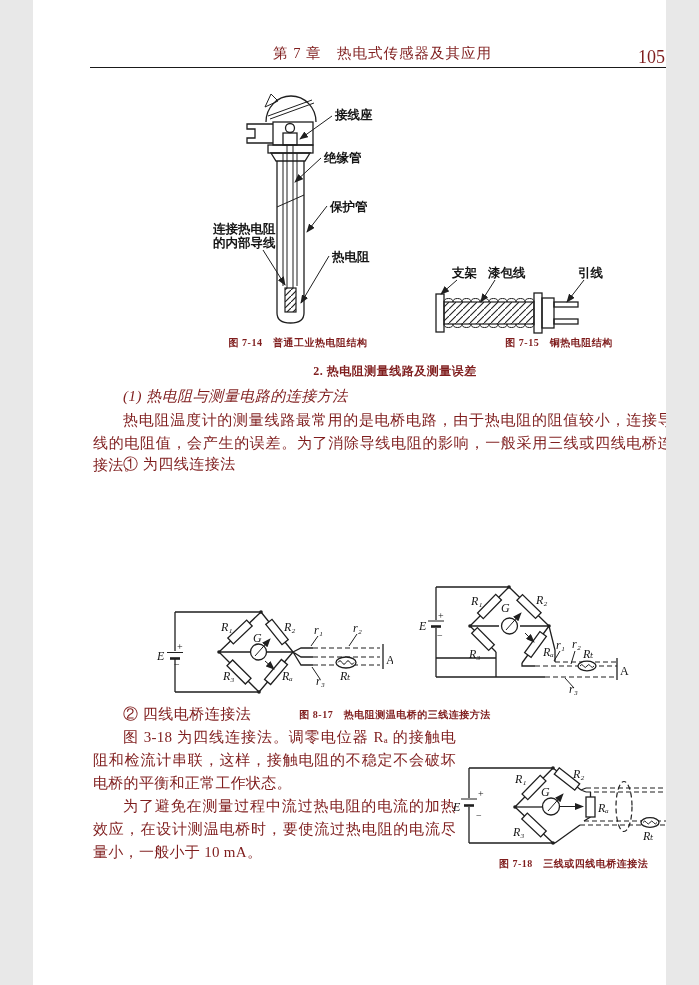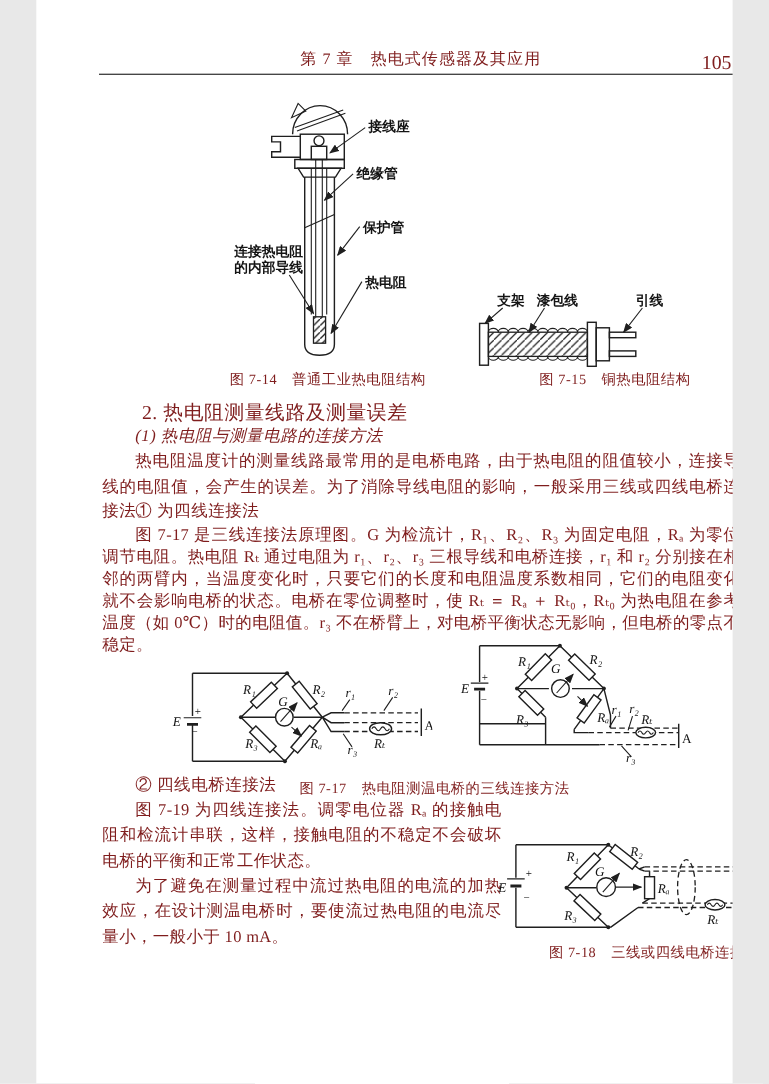--- a/index.html
+++ b/index.html
@@ -5,23 +5,23 @@
   html,body{margin:0;padding:0;background:#e8e8e8;}
   .page{
     position:relative;width:633px;height:985px;background:#ffffff;
     font-family:"Liberation Serif","DejaVu Serif",serif;color:#7f1d1d;
     overflow:hidden;margin:0 auto;
   }
   .abs{position:absolute;}
   .hdr{width:699px;text-align:center;font-size:14.5px;letter-spacing:1px;}
   .pagenum{font-size:18px;}
   .rule{border-top:1.5px solid #1a1a1a;width:588px;height:0;}
-  .cap{font-size:13px;font-weight:normal;letter-spacing:0.5px;}
+  .cap{font-size:10px;font-weight:bold;letter-spacing:0.5px;}
   .tcenter{text-align:center;}
-  .h2{font-size:18px;font-weight:normal;text-indent:2em;letter-spacing:0.5px;}
+  .h2{font-size:12px;font-weight:bold;text-indent:2em;letter-spacing:0.5px;text-align:center;}
   .sub{font-size:15px;text-indent:2em;letter-spacing:0.5px;}
   .para{font-size:15px;text-align:justify;text-indent:2em;letter-spacing:0.3px;}
   .lh22{line-height:22.5px;}
   .lh20{line-height:20px;}
   .lh23{line-height:23px;}
   .col p{margin:0;}
   svg{display:block;}
   svg text{font-family:"Liberation Serif","DejaVu Serif",serif;font-size:12px;fill:#141414;}
   svg text.zh{font-size:12.5px;font-weight:bold;}
   svg text.it{font-style:italic;font-size:12px;}
@@ -111,21 +111,20 @@
     <text class="zh" x="24" y="17">支架</text>
     <text class="zh" x="60" y="17">漆包线</text>
     <text class="zh" x="150" y="17">引线</text>
   </svg>
   <div class="abs cap tcenter" style="top:336px;left:418px;width:216px;">图 7-15　铜热电阻结构</div>
 
   <div class="abs h2" style="top:363px;left:60px;width:580px;">2. 热电阻测量线路及测量误差</div>
   <div class="abs sub" style="top:387px;left:60px;width:580px;font-style:italic;">(1) 热电阻与测量电路的连接方法</div>
   <div class="abs para lh22" style="top:409px;left:60px;width:580px;">热电阻温度计的测量线路最常用的是电桥电路，由于热电阻的阻值较小，连接导线的电阻值，会产生的误差。为了消除导线电阻的影响，一般采用三线或四线电桥连接法。</div>
   <div class="abs sub" style="top:455px;left:60px;width:580px;">① 为四线连接法</div>
-  <div class="abs para lh20" style="top:477px;left:60px;width:580px;">图 7-17 是三线连接法原理图。G 为检流计，R₁、R₂、R₃ 为固定电阻，Rₐ 为零位调节电阻。热电阻 Rₜ 通过电阻为 r₁、r₂、r₃ 三根导线和电桥连接，r₁ 和 r₂ 分别接在相邻的两臂内，当温度变化时，只要它们的长度和电阻温度系数相同，它们的电阻变化就不会影响电桥的状态。电桥在零位调整时，使 Rₜ ＝ Rₐ ＋ Rₜ₀，Rₜ₀ 为热电阻在参考温度（如 0℃）时的电阻值。r₃ 不在桥臂上，对电桥平衡状态无影响，但电桥的零点不稳定。</div>
 
   <svg class="abs" style="top:582px;left:108px;" width="252" height="126" viewBox="0 0 252 126">
     <defs>
       <marker id="a17a" markerWidth="9" markerHeight="7" refX="8" refY="3.5" orient="auto">
         <path d="M0,0 L9,3.5 L0,7 Z" fill="#1f1f1f"></path>
       </marker>
     </defs>
     <g>
       <path class="ln" d="M34,30 H120 M34,110 H118 M34,30 V69 M34,77 V110"></path>
       <path class="thin" d="M26,70.5 H42"></path>
@@ -218,25 +217,25 @@
     <text class="it" x="74" y="78">R₃</text>
     <text class="it" x="148" y="76">Rₐ</text>
     <text class="it" x="106" y="32">G</text>
     <text class="it" x="161" y="69">r₁</text>
     <text class="it" x="177" y="68">r₂</text>
     <text class="it" x="174" y="113">r₃</text>
     <text class="it" x="188" y="78">Rₜ</text>
     <text x="225" y="95">A</text>
   </svg>
 
-  <div class="abs cap tcenter" style="top:708px;left:152px;width:420px;">图 7-17　热电阻测温电桥的三线连接方法</div>
+  <div class="abs cap tcenter" style="top:708px;left:152px;width:420px;">图 8-17　热电阻测温电桥的三线连接方法</div>
 
   <div class="abs col" style="top:703px;left:60px;width:363px;">
     <p class="sub lh23">② 四线电桥连接法</p>
-    <p class="para lh23">图 7-19 为四线连接法。调零电位器 Rₐ 的接触电阻和检流计串联，这样，接触电阻的不稳定不会破坏电桥的平衡和正常工作状态。</p>
+    <p class="para lh23">图 3-18 为四线连接法。调零电位器 Rₐ 的接触电阻和检流计串联，这样，接触电阻的不稳定不会破坏电桥的平衡和正常工作状态。</p>
     <p class="para lh23">为了避免在测量过程中流过热电阻的电流的加热效应，在设计测温电桥时，要使流过热电阻的电流尽量小，一般小于 10 mA。</p>
   </div>
 
   <svg class="abs" style="top:743px;left:420px;" width="234" height="112" viewBox="0 0 234 112">
     <defs>
       <marker id="a18" markerWidth="9" markerHeight="7" refX="8" refY="3.5" orient="auto">
         <path d="M0,0 L9,3.5 L0,7 Z" fill="#1f1f1f"></path>
       </marker>
     </defs>
     <g>

